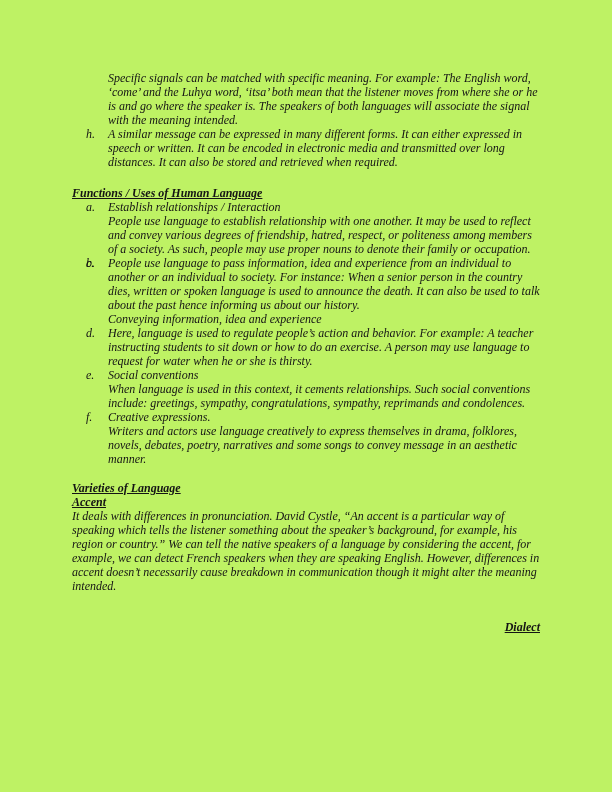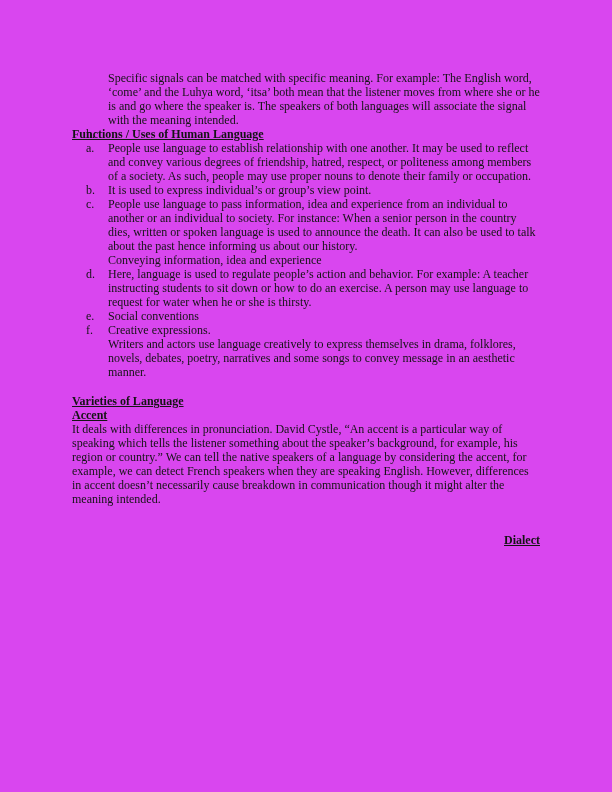--- a/index.html
+++ b/index.html
@@ -1,84 +1,87 @@
 <!DOCTYPE html>
 <html><head>
 <meta charset="utf-8">
 <style>
   html, body { margin: 0; padding: 0; background: #ffffff; }
   .page {
     position: relative;
     width: 612px;
     height: 792px;
-    background: #d946ef;
+    background: #bef264;
     font-family: "Liberation Serif", "DejaVu Serif", serif;
     font-size: 12px;
     line-height: 14px;
     color: #141414;
     overflow: hidden;
+    font-style: italic;
   }
   .content {
     position: absolute;
     left: 72px;
     top: 71px;
     width: 468px;
   }
   p, h2 { margin: 0; padding: 0; font-size: 12px; line-height: 14px; }
   .indent { padding-left: 36px; }
   .item { position: relative; padding-left: 36px; }
   .item .marker { position: absolute; left: 14px; top: 0; }
   .heading {
     font-weight: bold;
     text-decoration: underline;
     font-size: 12px;
   }
-  .gap-functions { }
+  .gap-functions { margin-top: 17px; }
   .gap-varieties { margin-top: 15px; }
   .gap-accent { }
   .gap-dialect { margin-top: 27px; text-align: right; }
 </style>
 </head>
 <body>
 
 <div class="page">
   <div class="content">
 
     <p class="indent">Specific signals can be matched with specific meaning. For example: The English word, ‘come’ and the Luhya word, ‘itsa’ both mean that the listener moves from where she or he is and go where the speaker is. The speakers of both languages will associate the signal with the meaning intended.</p>
 
     <div class="item">
       <span class="marker">h.</span>
+      <p>A similar message can be expressed in many different forms. It can either expressed in speech or written. It can be encoded in electronic media and transmitted over long distances. It can also be stored and retrieved when required.</p>
     </div>
 
     <h2 class="heading gap-functions">Functions / Uses of Human Language</h2>
 
     <div class="item">
       <span class="marker">a.</span>
+      <p>Establish relationships / Interaction</p>
       <p>People use language to establish relationship with one another. It may be used to reflect and convey various degrees of friendship, hatred, respect, or politeness among members of a society. As such, people may use proper nouns to denote their family or occupation.</p>
     </div>
 
     <div class="item">
       <span class="marker">b.</span>
-      <p>It is used to express individual’s or group’s view point.</p>
     </div>
 
     <div class="item">
       <span class="marker">c.</span>
       <p>People use language to pass information, idea and experience from an individual to another or an individual to society. For instance: When a senior person in the country dies, written or spoken language is used to announce the death. It can also be used to talk about the past hence informing us about our history.</p>
       <p>Conveying information, idea and experience</p>
     </div>
 
     <div class="item">
       <span class="marker">d.</span>
       <p>Here, language is used to regulate people’s action and behavior. For example: A teacher instructing students to sit down or how to do an exercise. A person may use language to request for water when he or she is thirsty.</p>
     </div>
 
     <div class="item">
       <span class="marker">e.</span>
       <p>Social conventions</p>
+      <p>When language is used in this context, it cements relationships. Such social conventions include: greetings, sympathy, congratulations, sympathy, reprimands and condolences.</p>
     </div>
 
     <div class="item">
       <span class="marker">f.</span>
       <p>Creative expressions.</p>
       <p>Writers and actors use language creatively to express themselves in drama, folklores, novels, debates, poetry, narratives and some songs to convey message in an aesthetic manner.</p>
     </div>
 
     <h2 class="heading gap-varieties">Varieties of Language</h2>
 

